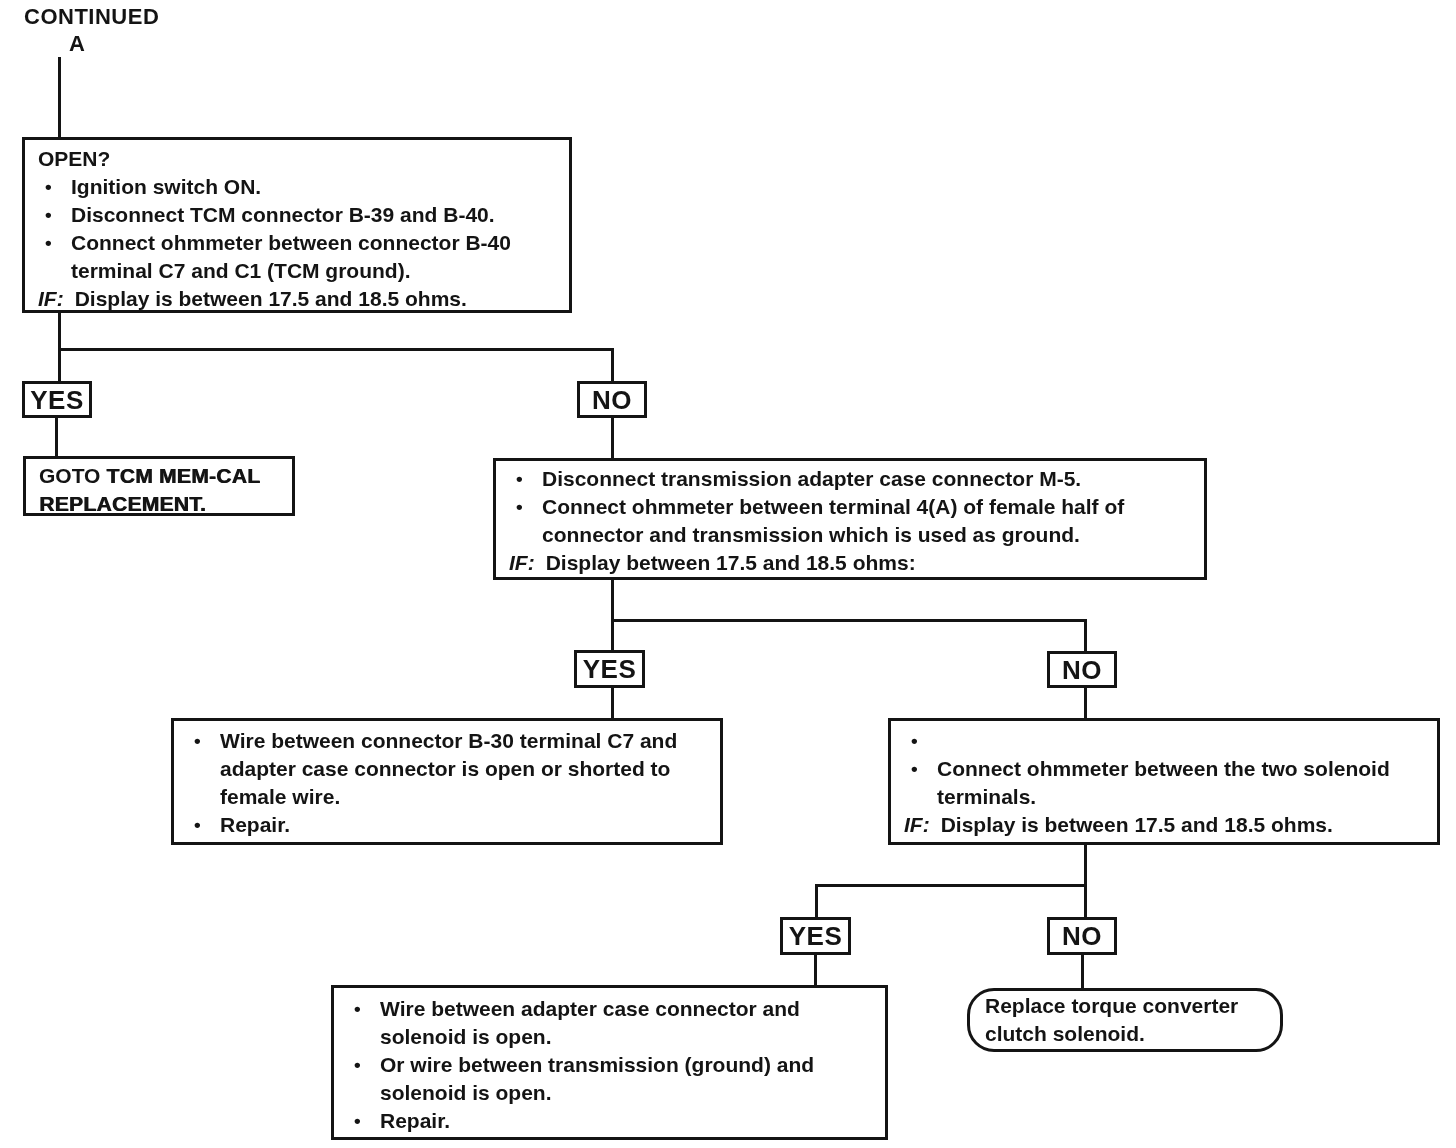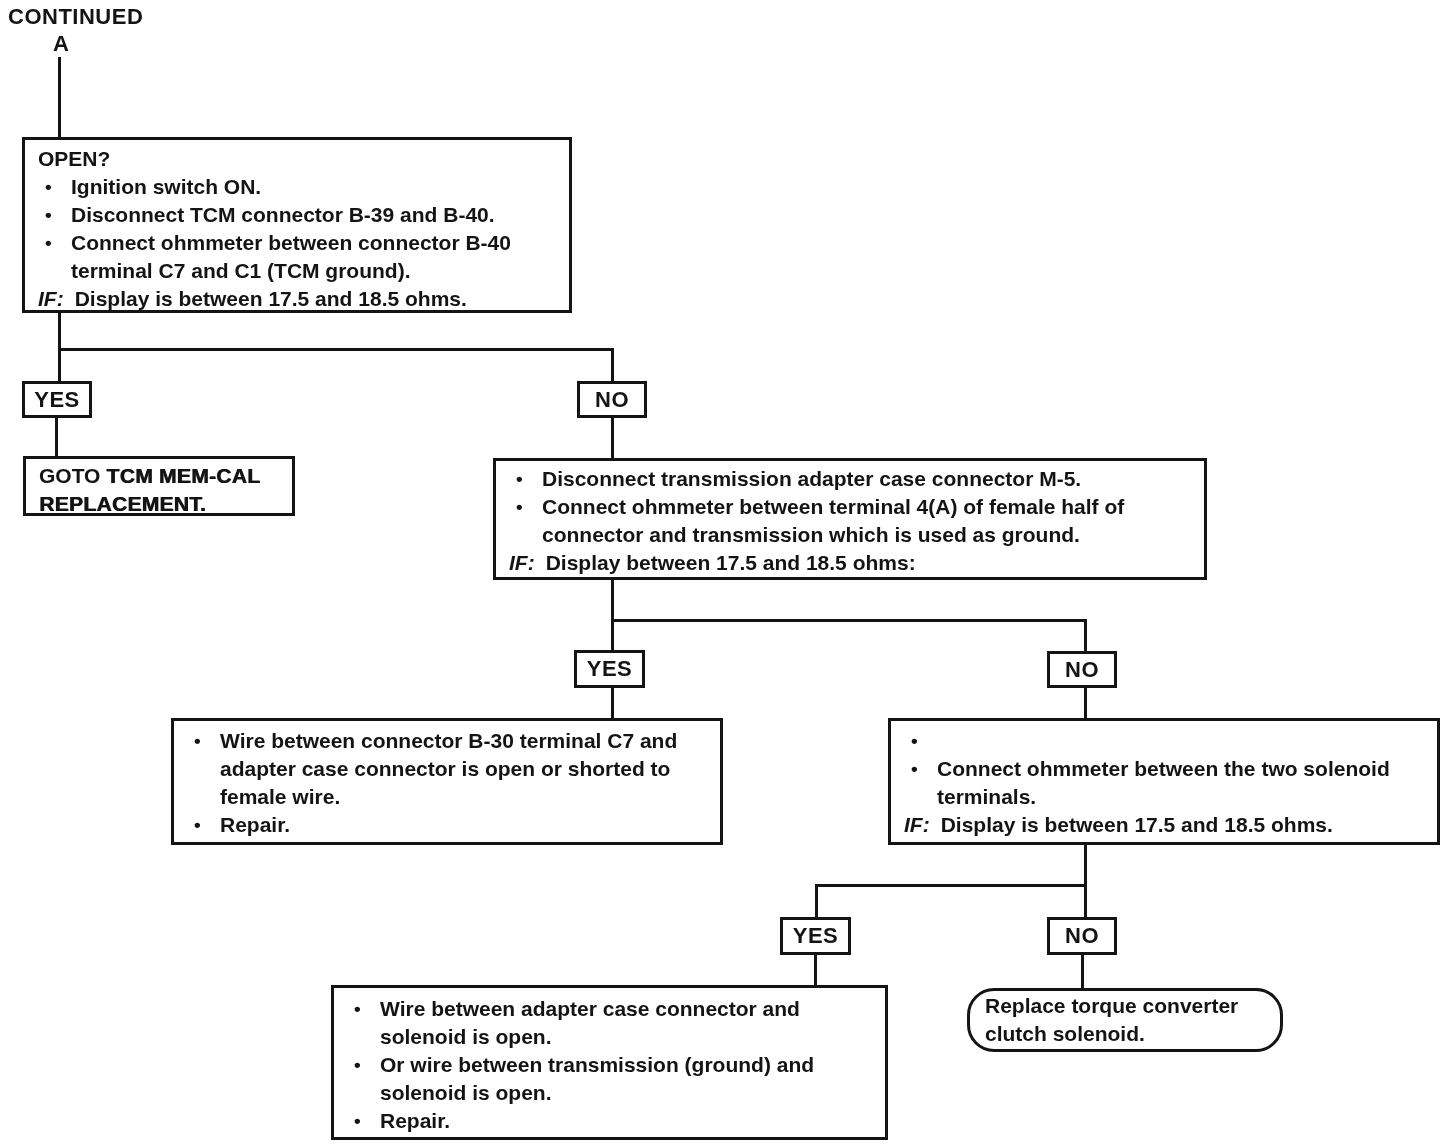--- a/index.html
+++ b/index.html
@@ -11,20 +11,21 @@
     font-family: "Liberation Sans", sans-serif;
     font-weight: bold;
     color: #141414;
     overflow: hidden;
   }
   .hdr {
     position: absolute;
     font-size: 22px;
     letter-spacing: 0.5px;
     white-space: nowrap;
+    margin-left: 16px;
   }
   .node {
     position: absolute;
     box-sizing: border-box;
     border: 3px solid #141414;
     background: #ffffff;
     font-size: 21px;
     line-height: 28px;
   }
   .content { padding: 5px 8px 8px 13px; }
@@ -36,21 +37,21 @@
     box-sizing: border-box;
     font-size: 19px;
   }
   .cont { margin-left: 33px; }
   .if-row { display: flex; }
   .if-label { flex: none; margin-right: 11px; font-style: italic; }
   .decision {
     display: flex;
     align-items: center;
     justify-content: center;
-    font-size: 22px;
+    font-size: 26px;
     letter-spacing: 0.5px;
   }
   .emph { text-shadow: 0.8px 0 0 currentColor; letter-spacing: 0.3px; }
   .vline, .hline { position: absolute; background: #141414; }
   .vline { width: 3px; }
   .hline { height: 3px; }
 </style>
 </head>
 <body>
 

